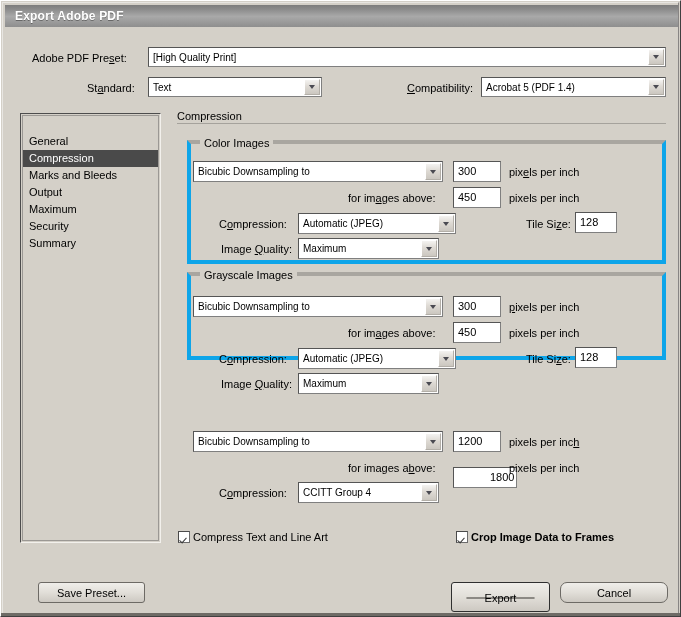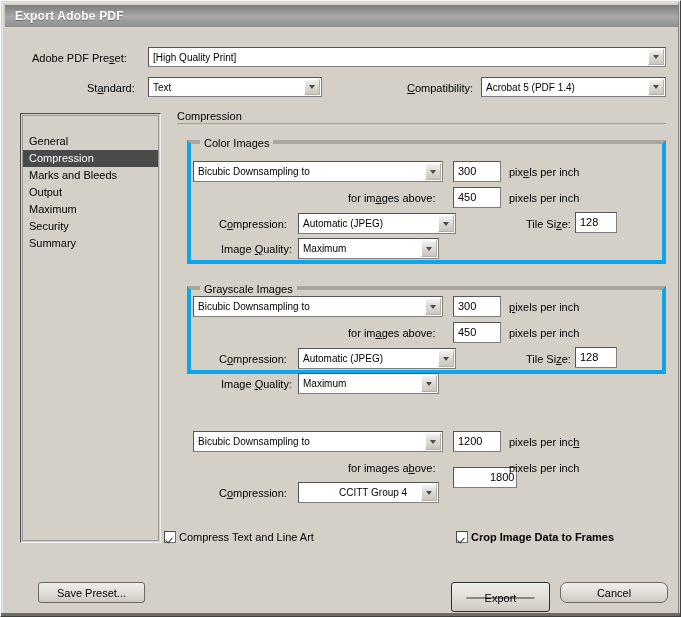--- a/index.html
+++ b/index.html
@@ -338,21 +338,21 @@
     <div class="field" style="left:572px; top:209px; width:42px; height:21px; line-height:19px;">128</div>
 
     <div class="lbl" style="position:absolute; left:218px; top:239px;">Image <u>Q</u>uality:</div>
     <div class="combo" style="left:295px; top:235px; width:141px; height:21px;">
       <div class="combo-text">Maximum</div>
       <div class="combo-btn">
           <span class="chev"></span>
         </div>
     </div>
 
-    <div class="group" style="left:184px; top:283px; width:479px; height:88px;">
+    <div class="group" style="left:184px; top:269px; width:479px; height:88px;">
       <div class="group-title">Grayscale Images</div>
     </div>
 
     <div class="combo" style="left:190px; top:293px; width:250px; height:21px;">
       <div class="combo-text">Bicubic Downsampling to</div>
       <div class="combo-btn">
           <span class="chev"></span>
         </div>
     </div>
     <div class="field" style="left:450px; top:293px; width:48px; height:21px; line-height:19px;">300</div>
@@ -388,28 +388,28 @@
         </div>
     </div>
     <div class="field" style="left:450px; top:428px; width:48px; height:21px; line-height:19px;">1200</div>
     <div class="lbl" style="position:absolute; left:506px; top:432px;">pixels per inc<u>h</u></div>
 
     <div class="lbl" style="position:absolute; left:345px; top:458px;">for images a<u>b</u>ove:</div>
     <div class="field" style="left:450px; top:464px; width:64px; height:21px; line-height:19px;padding-left:36px;">1800</div>
     <div class="lbl" style="position:absolute; left:506px; top:458px;">pixels per inch</div>
 
     <div class="lbl" style="position:absolute; left:216px; top:483px;">C<u>o</u>mpression:</div>
-    <div class="combo" style="left:295px; top:479px; width:141px; height:21px;padding-left:36px;">
+    <div class="combo" style="left:295px; top:479px; width:141px; height:21px;">
       <div class="combo-text">CCITT Group 4</div>
       <div class="combo-btn">
           <span class="chev"></span>
         </div>
     </div>
 
-    <div class="cb-row" style="left:161px; top:528px;">
+    <div class="cb-row" style="left:175px; top:528px;">
       <span class="cb-box checked"></span>
       <span class="cb-label">Compress Text and Line Art</span>
     </div>
     <div class="cb-row" style="left:453px; top:528px;font-weight:bold;">
       <span class="cb-box checked"></span>
       <span class="cb-label">Crop Image Data to Frames</span>
     </div>
 
     <div class="btn" style="left:35px; top:579px; width:107px; height:21px;">
       <span>Save Preset...</span>

